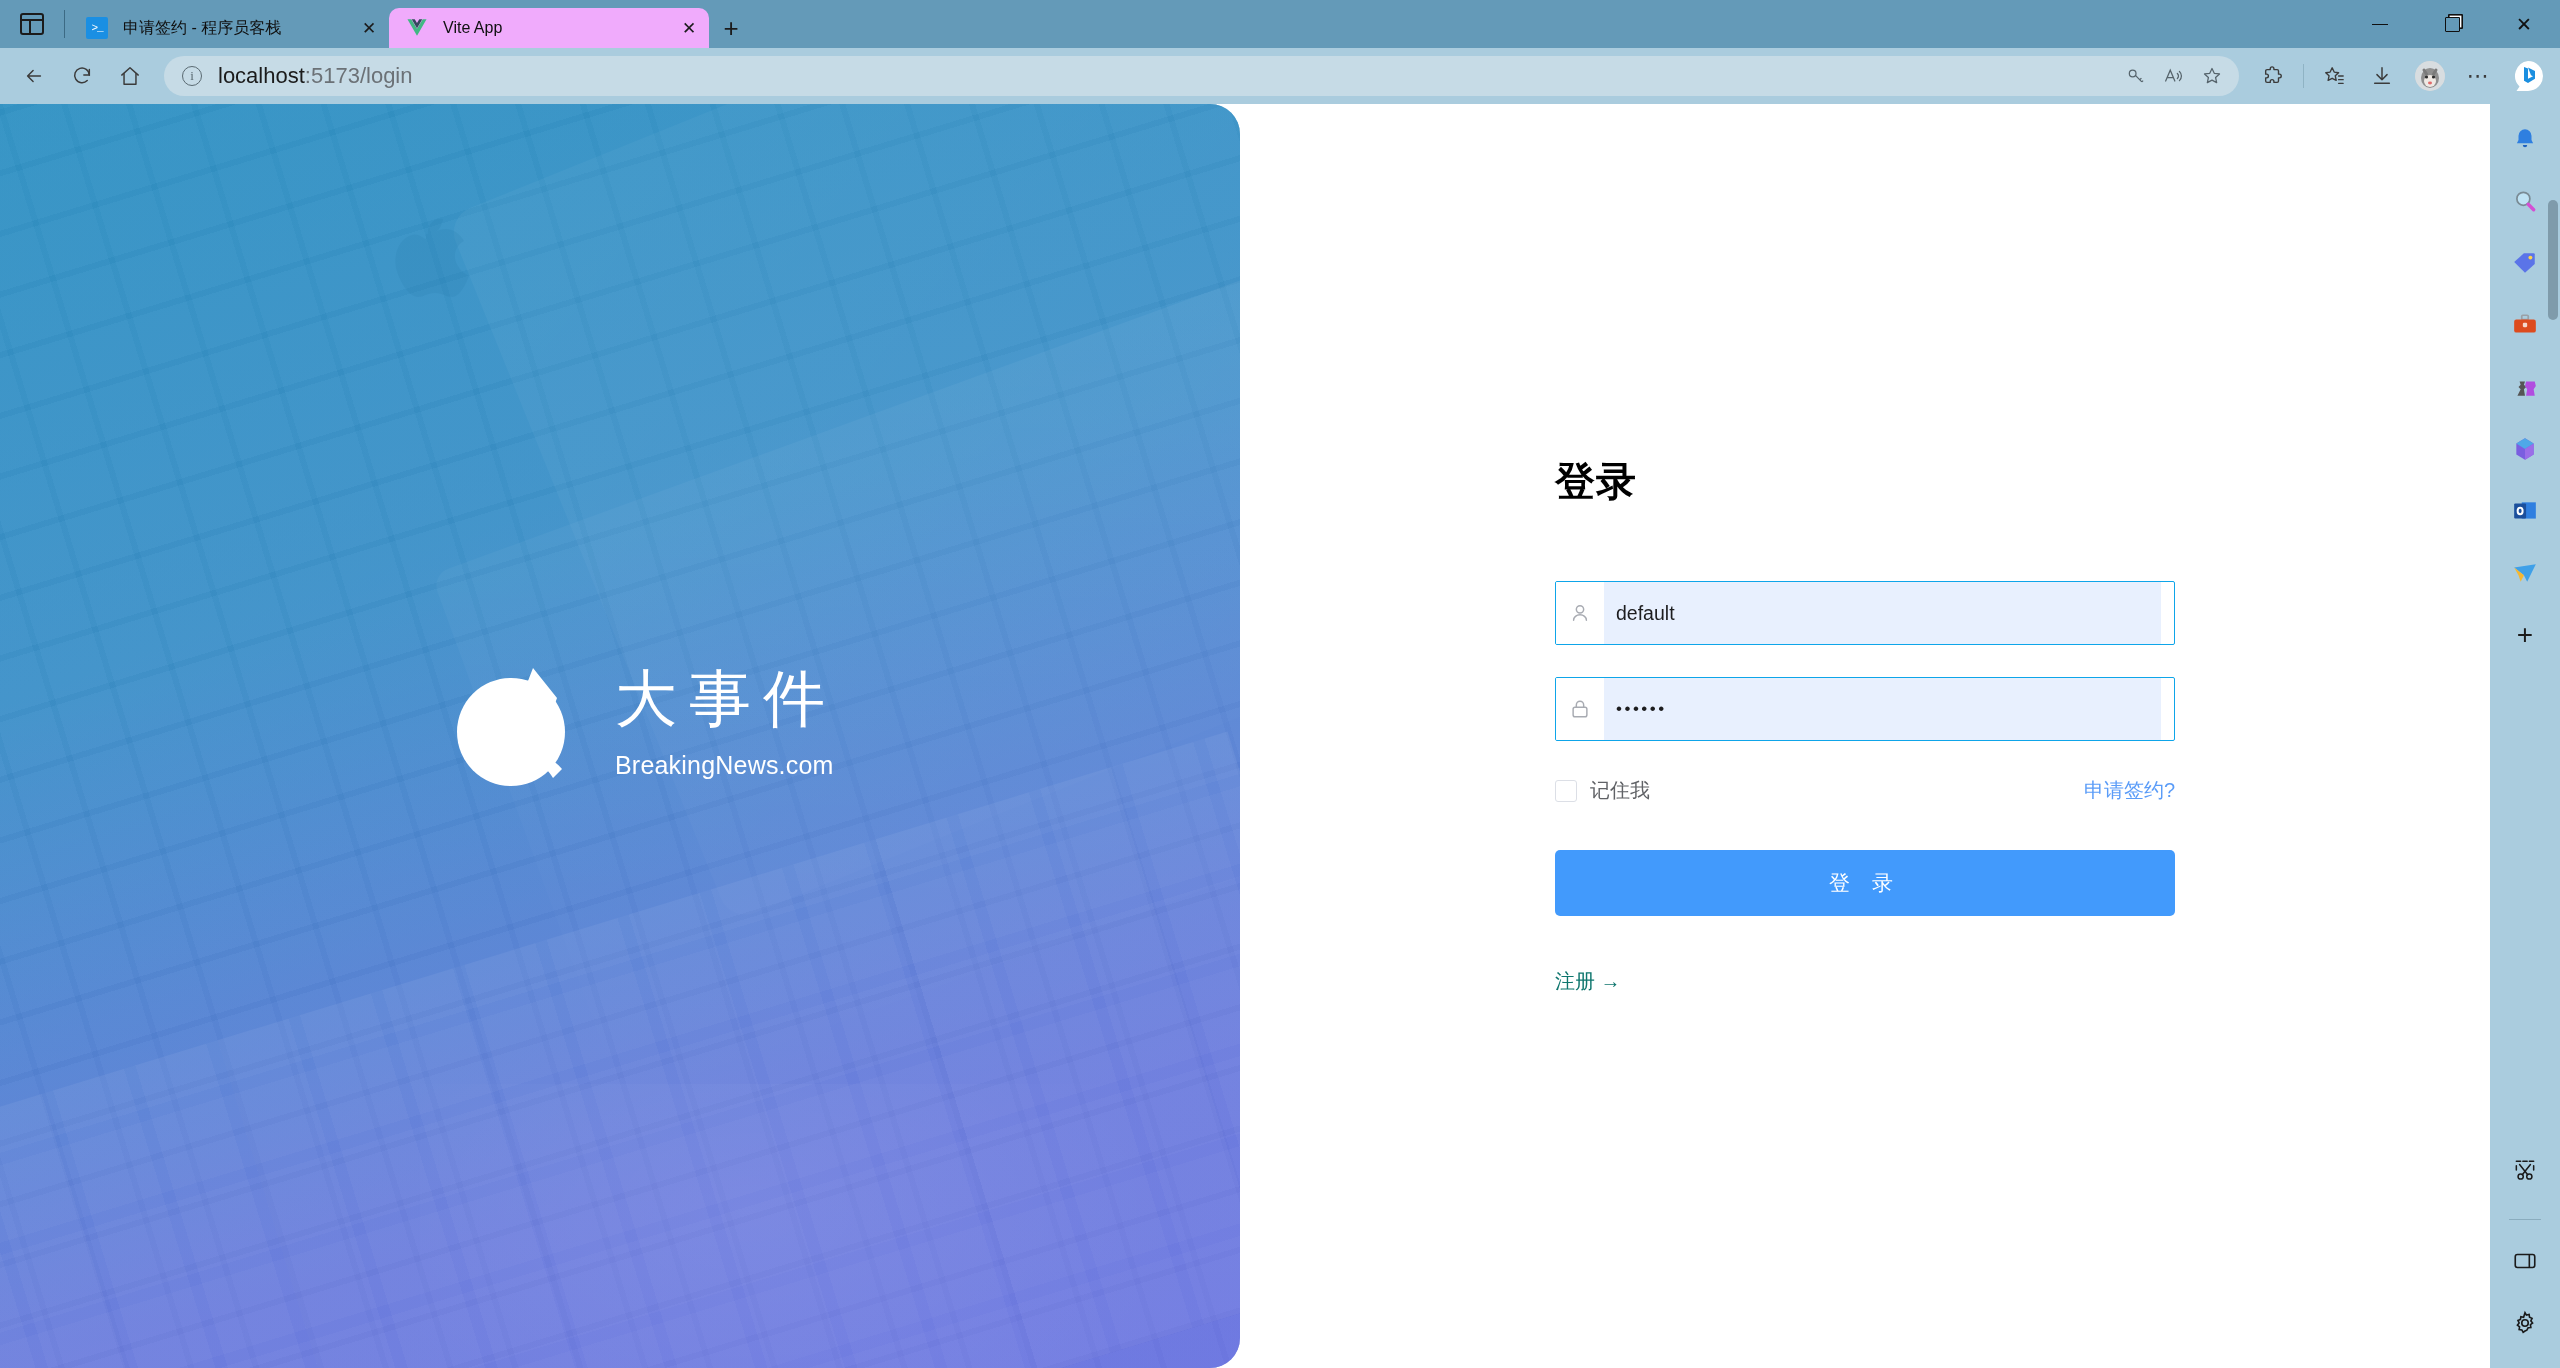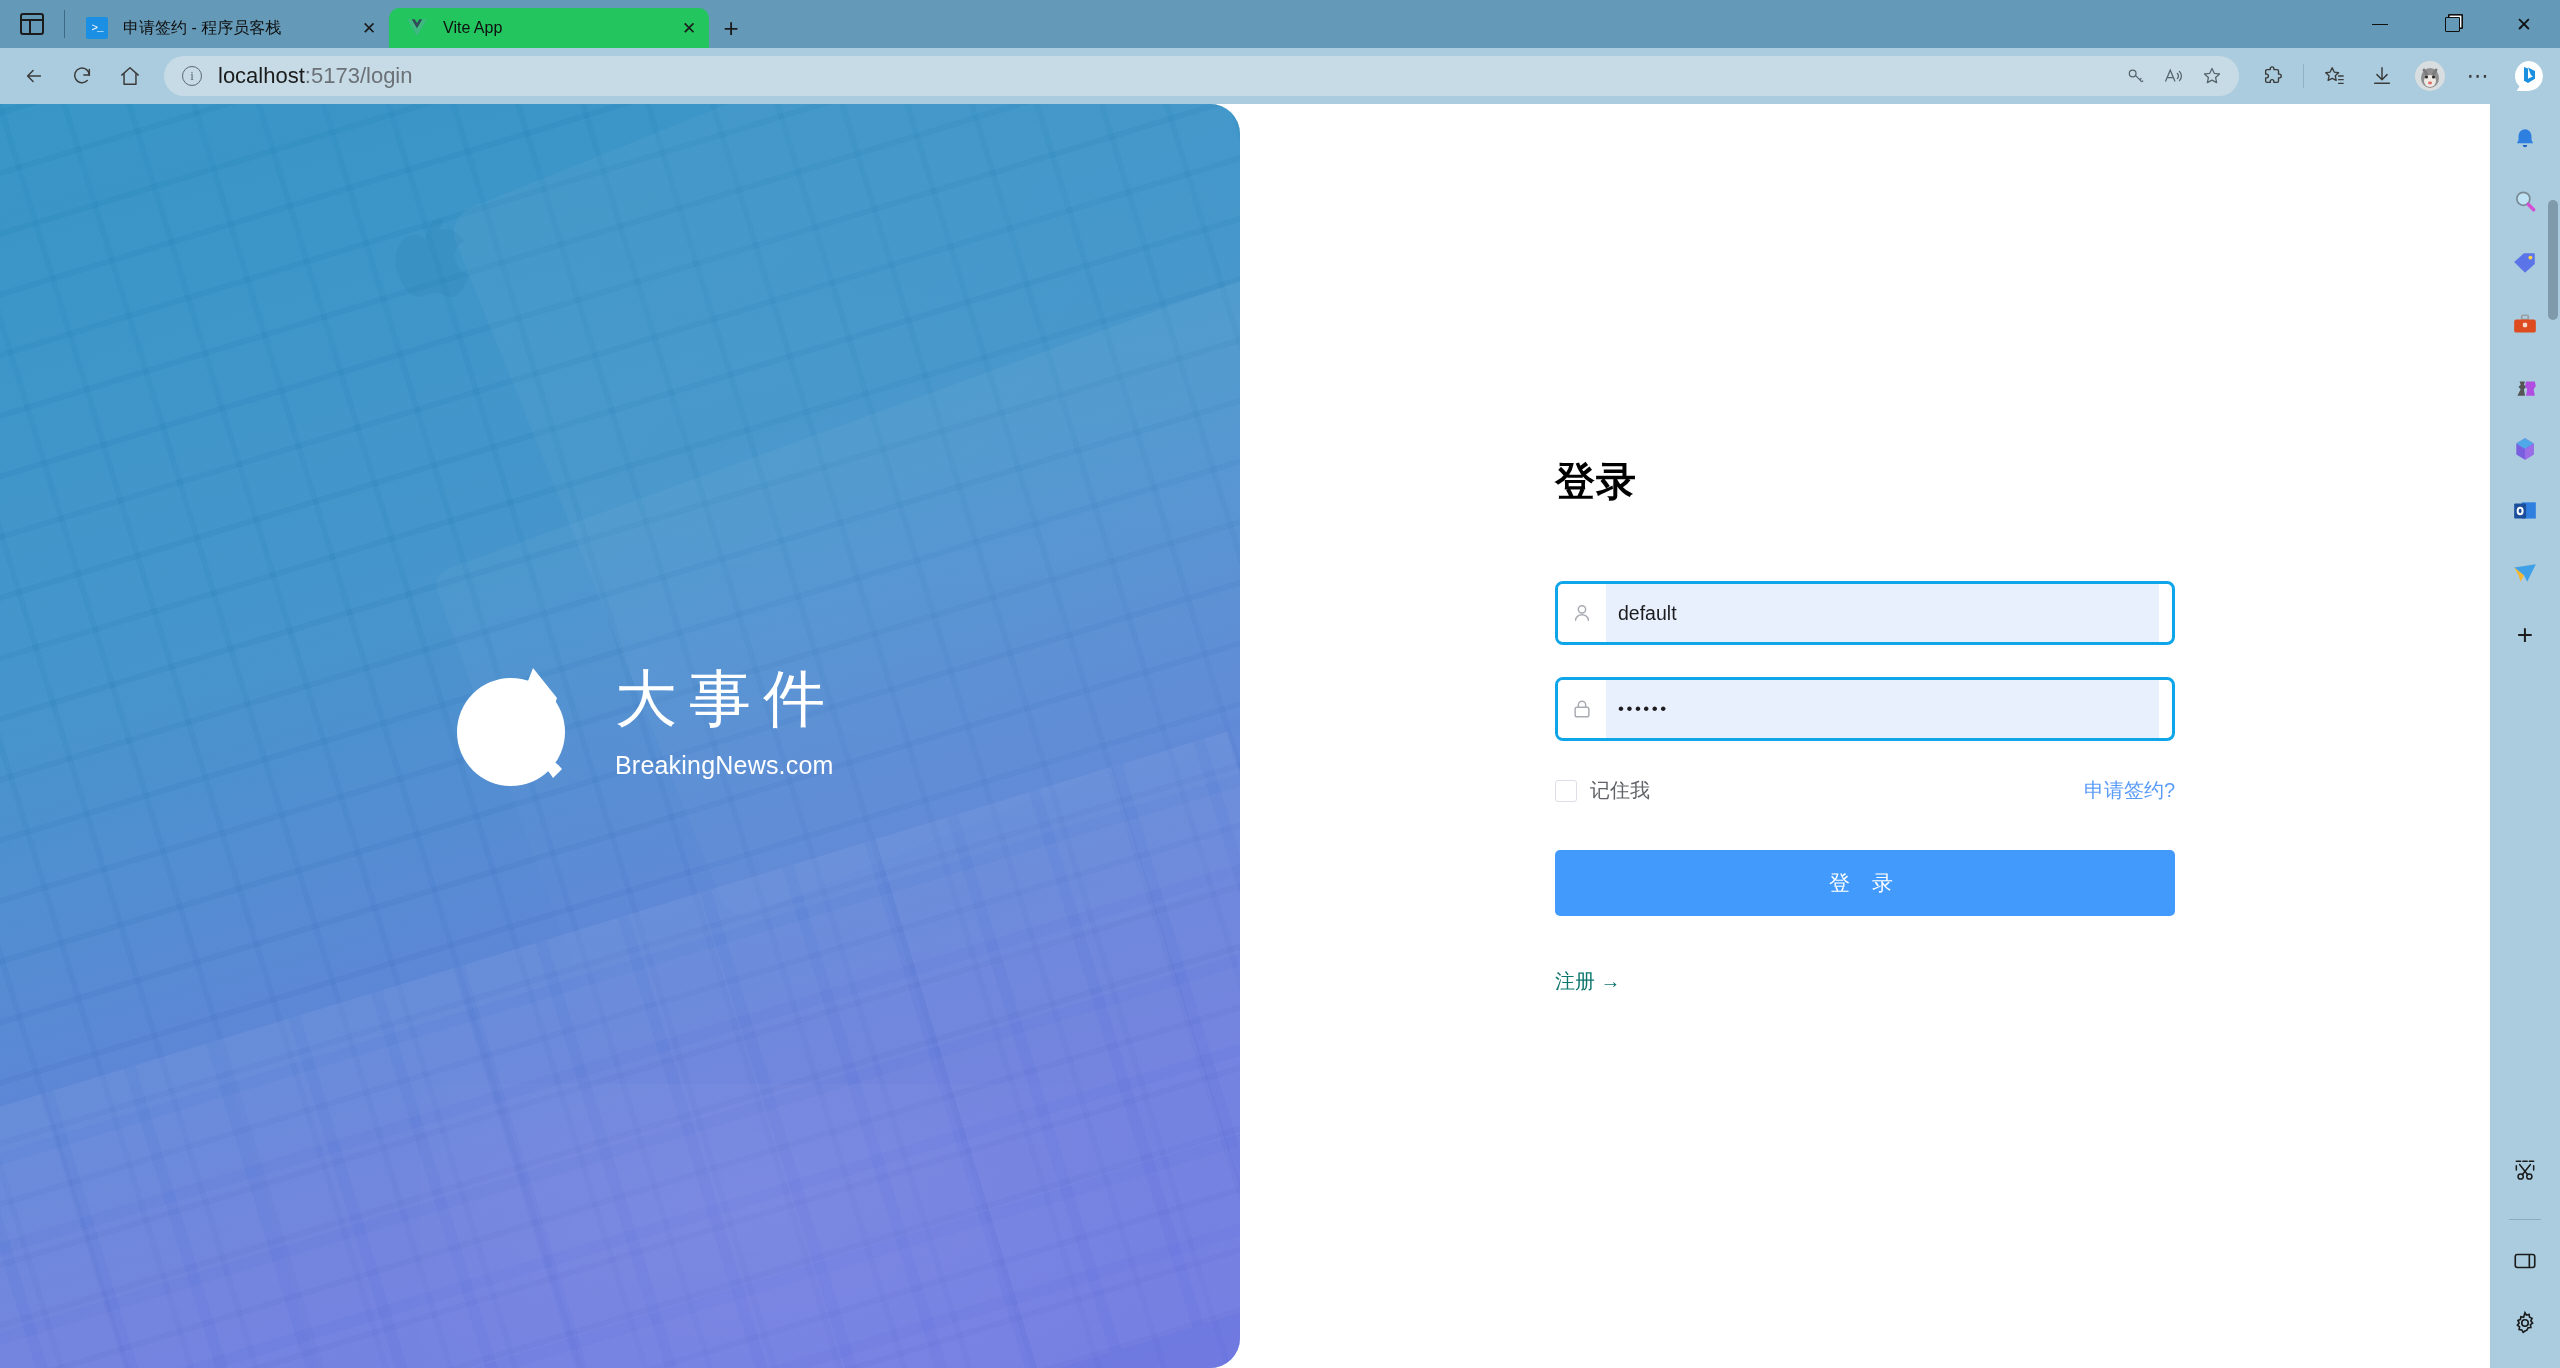--- a/index.html
+++ b/index.html
@@ -44,21 +44,21 @@
   .tab {
     height: 40px;
     display: flex; align-items: center;
     border-radius: 10px 10px 0 0;
     padding: 0 6px 0 16px;
     min-width: 320px;
     max-width: 360px;
     position: relative;
   }
   .tab.inactive { background: transparent; }
-  .tab.active { background: #22c55e; justify-content: center; }
+  .tab.active { background: #f0abfc; justify-content: center; }
   .tab-favicon { width: 24px; height: 24px; flex: 0 0 24px; margin-right: 14px; display:flex; align-items:center; justify-content:center;}
   .favicon-term {
     width: 22px; height: 22px; background: #1a8fe3; border-radius: 2px;
     color: #fff; font-size: 11px; font-family: "Liberation Mono", monospace;
     display:flex; align-items:center; justify-content:center; letter-spacing:-1px;
   }
   .tab-title {
     font-size: 16px; color: #101010; white-space: nowrap; overflow: hidden;
     text-overflow: ellipsis; flex: 1;
   }
@@ -194,22 +194,22 @@
     display: flex; align-items: flex-start; justify-content: center;
   }
   .form {
     width: 620px; margin-top: 350px;
   }
   .form-title {
     font-size: 40px; font-weight: bold; color: #000; margin-bottom: 72px;
     letter-spacing: 1px;
   }
   .field {
-    width: 620px; height: 64px; border: 3px solid #0ea5e9;
-    border-radius: 8px; background: #fff; display: flex; align-items: stretch;
+    width: 620px; height: 64px; border: 1px solid #0ea5e9;
+    border-radius: 2px; background: #fff; display: flex; align-items: stretch;
     margin-bottom: 32px; overflow: hidden;
   }
   .field-icon {
     width: 48px; display:flex; align-items:center; justify-content:center;
     color: #a8abb2; flex: 0 0 48px; background:#fff;
   }
   .field-input {
     flex: 1; background: #e8f0fe; border: none; outline: none;
     font-size: 19.5px; color: #1d1d1f; padding: 0 12px;
     font-family: "Liberation Sans", sans-serif;

